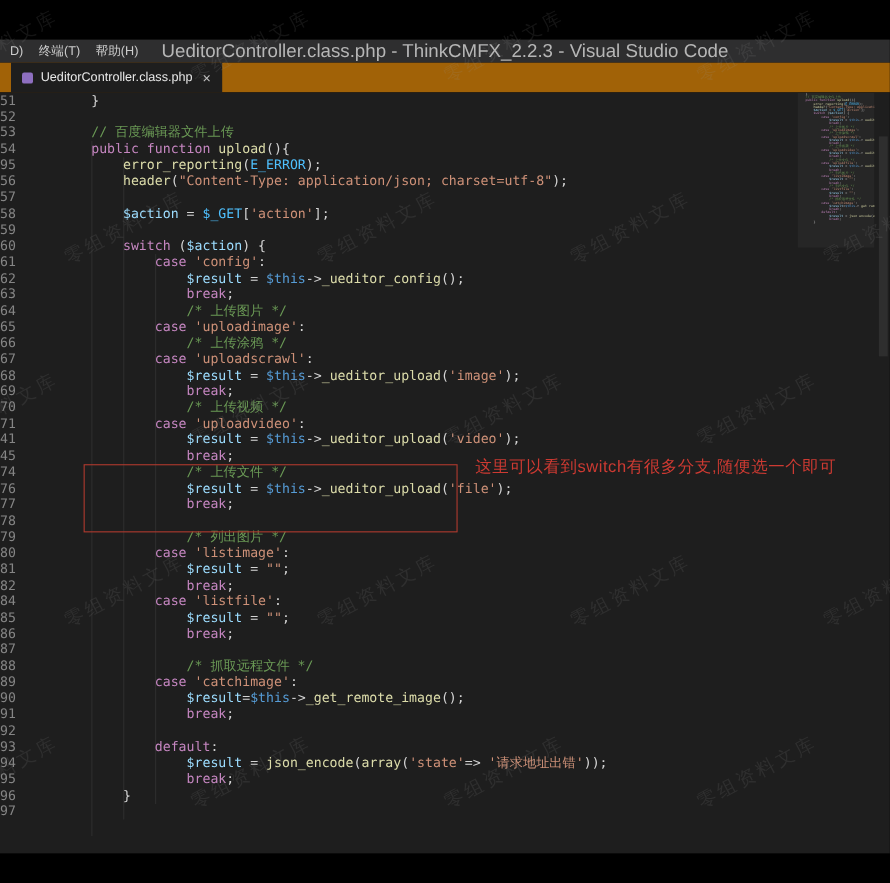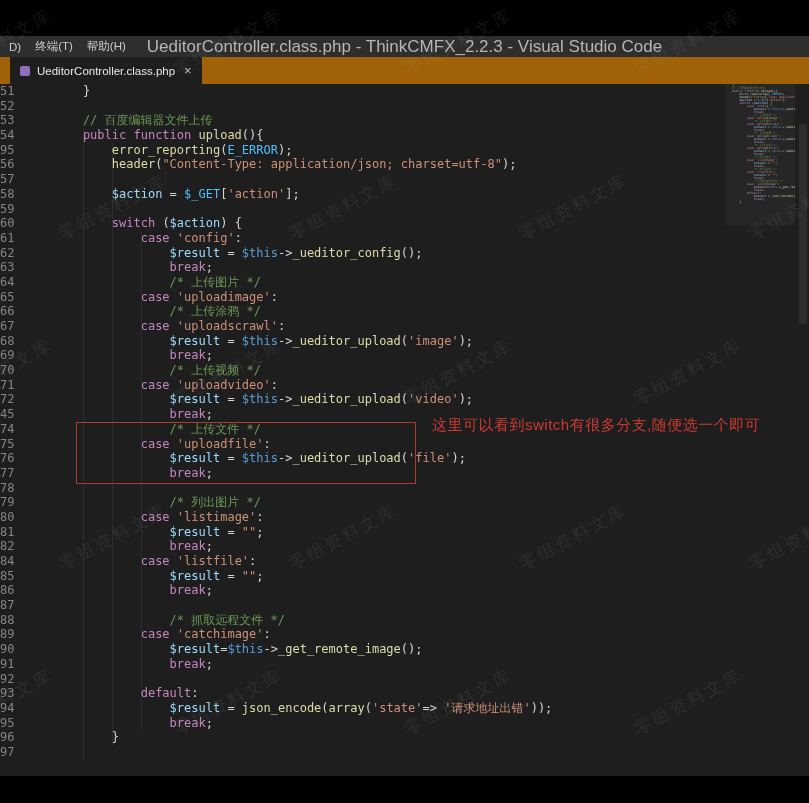--- a/index.html
+++ b/index.html
@@ -114,24 +114,23 @@
         <div class="code-line"><span class="gutter">62</span><span class="code"><span class="t-var">                $result</span><span class="t-pun"> = </span><span class="t-this">$this</span><span class="t-pun">-&gt;</span><span class="t-fn">_ueditor_config</span><span class="t-pun">();</span></span></div>
         <div class="code-line"><span class="gutter">63</span><span class="code"><span class="t-kw">                break</span><span class="t-pun">;</span></span></div>
         <div class="code-line"><span class="gutter">64</span><span class="code"><span class="t-com">                /* 上传图片 */</span></span></div>
         <div class="code-line"><span class="gutter">65</span><span class="code"><span class="t-kw">            case </span><span class="t-str">'uploadimage'</span><span class="t-pun">:</span></span></div>
         <div class="code-line"><span class="gutter">66</span><span class="code"><span class="t-com">                /* 上传涂鸦 */</span></span></div>
         <div class="code-line"><span class="gutter">67</span><span class="code"><span class="t-kw">            case </span><span class="t-str">'uploadscrawl'</span><span class="t-pun">:</span></span></div>
         <div class="code-line"><span class="gutter">68</span><span class="code"><span class="t-var">                $result</span><span class="t-pun"> = </span><span class="t-this">$this</span><span class="t-pun">-&gt;</span><span class="t-fn">_ueditor_upload</span><span class="t-pun">(</span><span class="t-str">'image'</span><span class="t-pun">);</span></span></div>
         <div class="code-line"><span class="gutter">69</span><span class="code"><span class="t-kw">                break</span><span class="t-pun">;</span></span></div>
         <div class="code-line"><span class="gutter">70</span><span class="code"><span class="t-com">                /* 上传视频 */</span></span></div>
         <div class="code-line"><span class="gutter">71</span><span class="code"><span class="t-kw">            case </span><span class="t-str">'uploadvideo'</span><span class="t-pun">:</span></span></div>
-        <div class="code-line"><span class="gutter">72</span><span class="code"><span class="t-var">                $result</span><span class="t-pun"> = </span><span class="t-this">$this</span><span class="t-pun">-&gt;</span><span class="t-fn">_ueditor_upload</span><span class="t-pun">(</span><span class="t-str">'video'</span><span class="t-pun">);</span></span></div>
+        <div class="code-line"><span class="gutter">41</span><span class="code"><span class="t-var">                $result</span><span class="t-pun"> = </span><span class="t-this">$this</span><span class="t-pun">-&gt;</span><span class="t-fn">_ueditor_upload</span><span class="t-pun">(</span><span class="t-str">'video'</span><span class="t-pun">);</span></span></div>
         <div class="code-line"><span class="gutter">45</span><span class="code"><span class="t-kw">                break</span><span class="t-pun">;</span></span></div>
         <div class="code-line"><span class="gutter">74</span><span class="code"><span class="t-com">                /* 上传文件 */</span></span></div>
-        <div class="code-line"><span class="gutter">75</span><span class="code"><span class="t-kw">            case </span><span class="t-str">'uploadfile'</span><span class="t-pun">:</span></span></div>
         <div class="code-line"><span class="gutter">76</span><span class="code"><span class="t-var">                $result</span><span class="t-pun"> = </span><span class="t-this">$this</span><span class="t-pun">-&gt;</span><span class="t-fn">_ueditor_upload</span><span class="t-pun">(</span><span class="t-str">'file'</span><span class="t-pun">);</span></span></div>
         <div class="code-line"><span class="gutter">77</span><span class="code"><span class="t-kw">                break</span><span class="t-pun">;</span></span></div>
         <div class="code-line"><span class="gutter">78</span><span class="code"></span></div>
         <div class="code-line"><span class="gutter">79</span><span class="code"><span class="t-com">                /* 列出图片 */</span></span></div>
         <div class="code-line"><span class="gutter">80</span><span class="code"><span class="t-kw">            case </span><span class="t-str">'listimage'</span><span class="t-pun">:</span></span></div>
         <div class="code-line"><span class="gutter">81</span><span class="code"><span class="t-var">                $result</span><span class="t-pun"> = </span><span class="t-str">""</span><span class="t-pun">;</span></span></div>
         <div class="code-line"><span class="gutter">82</span><span class="code"><span class="t-kw">                break</span><span class="t-pun">;</span></span></div>
         <div class="code-line"><span class="gutter">84</span><span class="code"><span class="t-kw">            case </span><span class="t-str">'listfile'</span><span class="t-pun">:</span></span></div>
         <div class="code-line"><span class="gutter">85</span><span class="code"><span class="t-var">                $result</span><span class="t-pun"> = </span><span class="t-str">""</span><span class="t-pun">;</span></span></div>
         <div class="code-line"><span class="gutter">86</span><span class="code"><span class="t-kw">                break</span><span class="t-pun">;</span></span></div>

